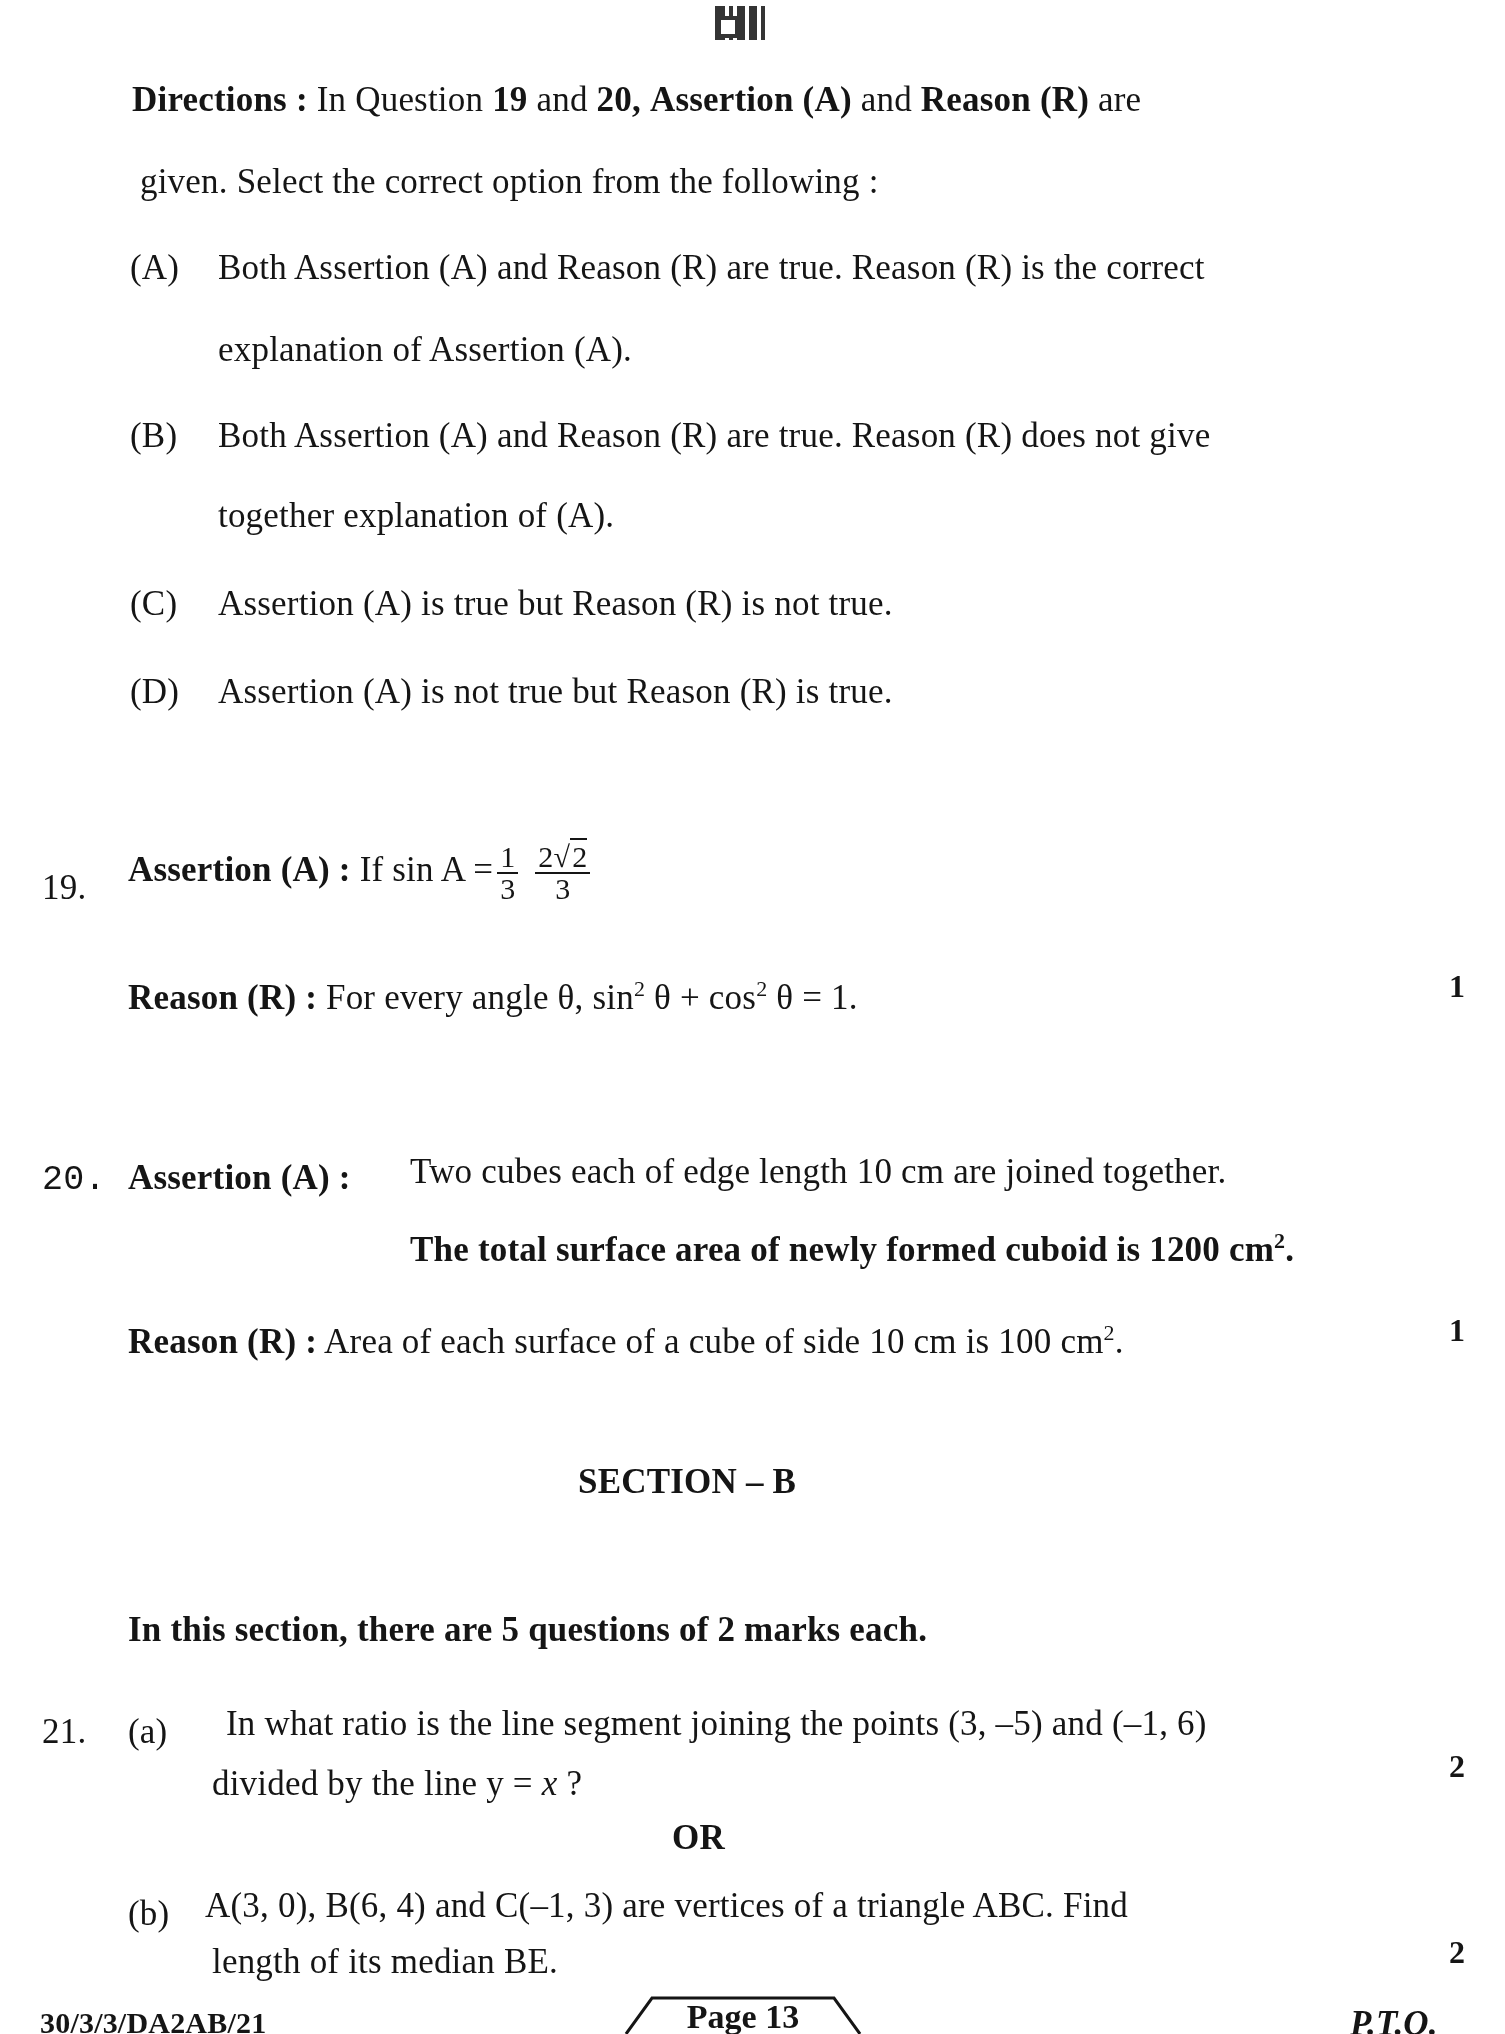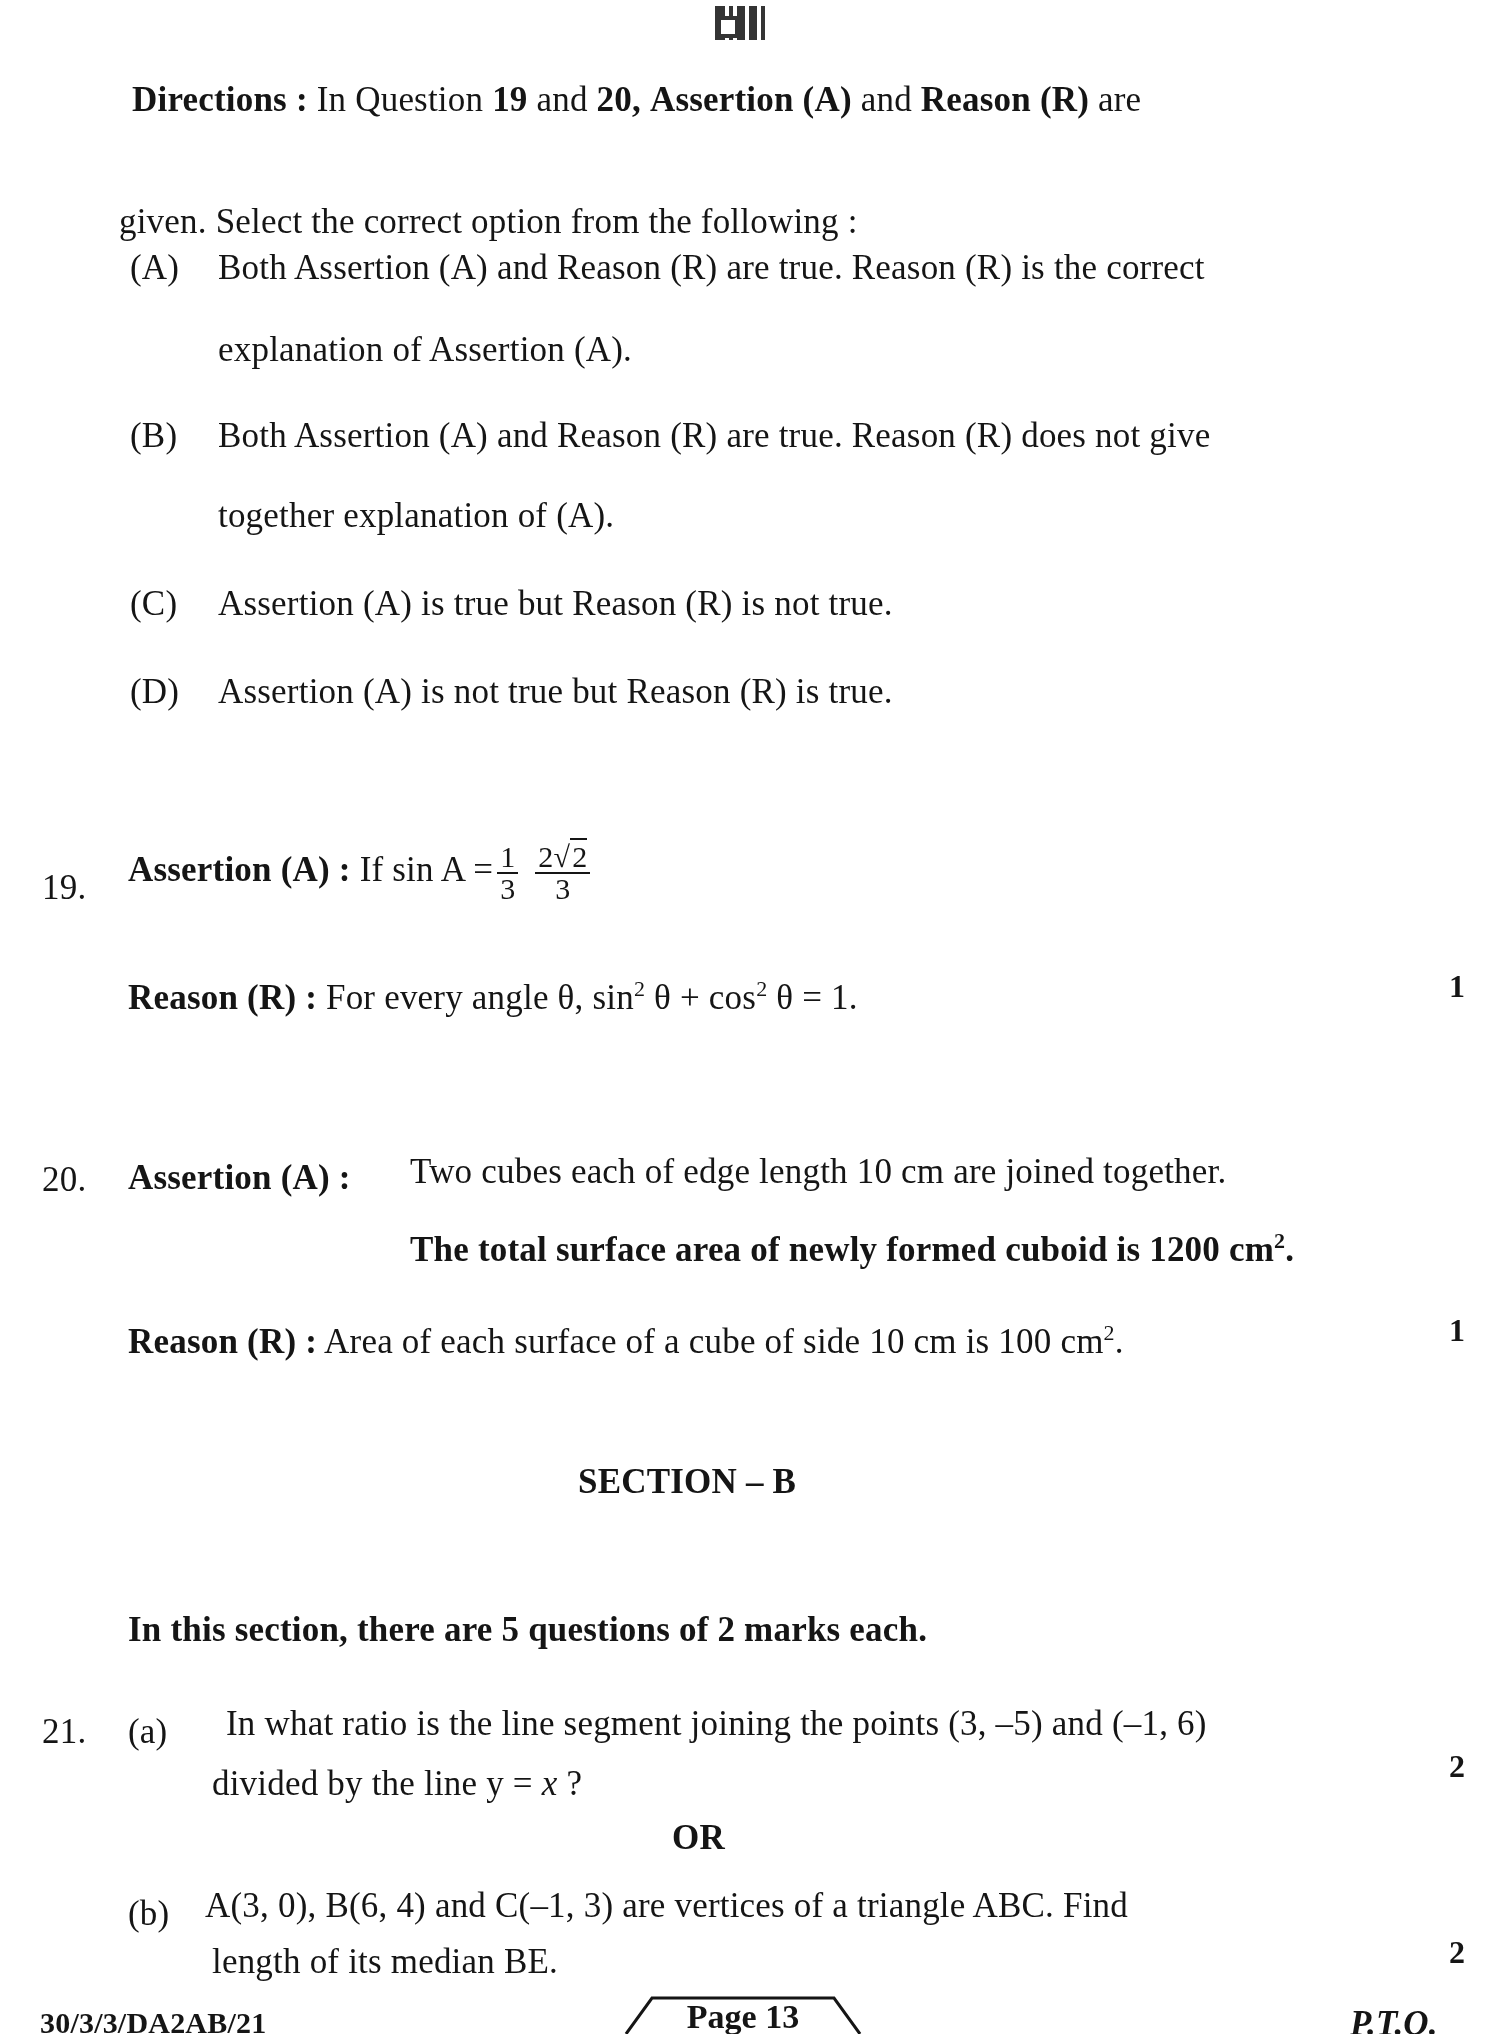--- a/index.html
+++ b/index.html
@@ -43,21 +43,21 @@
   <span class="b">Directions :</span>
   <span>In Question</span>
   <span class="b">19</span>
   <span>and</span>
   <span class="b">20,</span>
   <span class="b">Assertion (A)</span>
   <span>and</span>
   <span class="b">Reason (R)</span>
   <span>are</span>
 </div>
-<div class="line" style="left:119px; top:162px;margin-top:40px;">given. Select the correct option from the following :</div>
+<div class="line" style="left:140px; top:162px;">given. Select the correct option from the following :</div>
 
 <div class="line" style="left:130px; top:248px;">(A)</div>
 <div class="line" style="left:218px; top:248px;">Both Assertion (A) and Reason (R) are true. Reason (R) is the correct</div>
 <div class="line" style="left:218px; top:330px;">explanation of Assertion (A).</div>
 
 <div class="line" style="left:130px; top:416px;">(B)</div>
 <div class="line" style="left:218px; top:416px;">Both Assertion (A) and Reason (R) are true. Reason (R) does not give</div>
 <div class="line" style="left:218px; top:496px;">together explanation of (A).</div>
 
 <div class="line" style="left:130px; top:584px;">(C)</div>
@@ -71,21 +71,21 @@
   <span class="b">Assertion (A) :</span>
   <span>If sin A =</span><span class="frac"><span class="num">1</span><span class="den">3</span></span>
   <span class="frac"><span class="num"><span>2</span>√<span class="sqrt">2</span></span><span class="den">3</span></span>
 </div>
 <div class="line" style="left:128px; top:978px;">
   <span class="b">Reason (R) :</span>
   <span>For every angle θ, sin</span><sup>2</sup><span> θ + cos</span><sup>2</sup><span> θ = 1.</span>
 </div>
 <div class="marks" style="top:968px;">1</div>
 
-<div class="line" style="left:42px; top:1160px;">20.</div>
+<div class="line" style="left:42px; top:1160px;font-family:Liberation Mono, monospace;">20.</div>
 <div class="line b" style="left:128px; top:1158px;">Assertion (A) :</div>
 <div class="line" style="left:410px; top:1152px;">Two cubes each of edge length 10 cm are joined together.</div>
 <div class="line" style="left:410px; top:1230px;font-weight:bold;">
   <span>The total surface area of newly formed cuboid is 1200 cm</span><sup>2</sup><span>.</span>
 </div>
 <div class="line" style="left:128px; top:1322px;">
   <span class="b">Reason (R) :</span>
   <span>Area of each surface of a cube of side 10 cm is 100 cm</span><sup>2</sup><span>.</span>
 </div>
 <div class="marks" style="top:1312px;">1</div>

